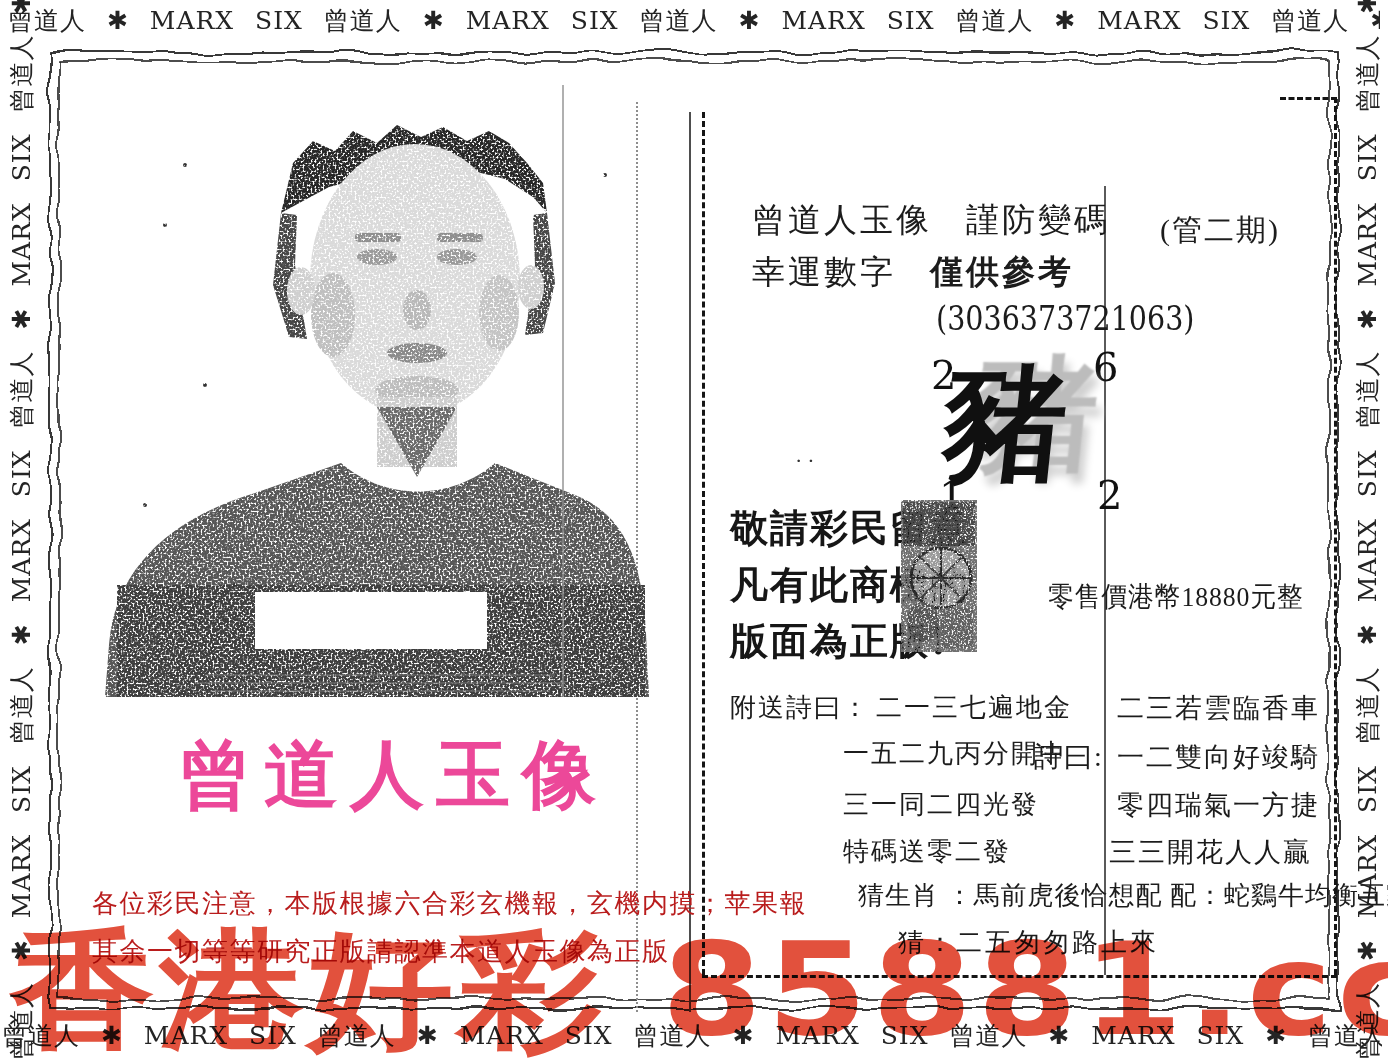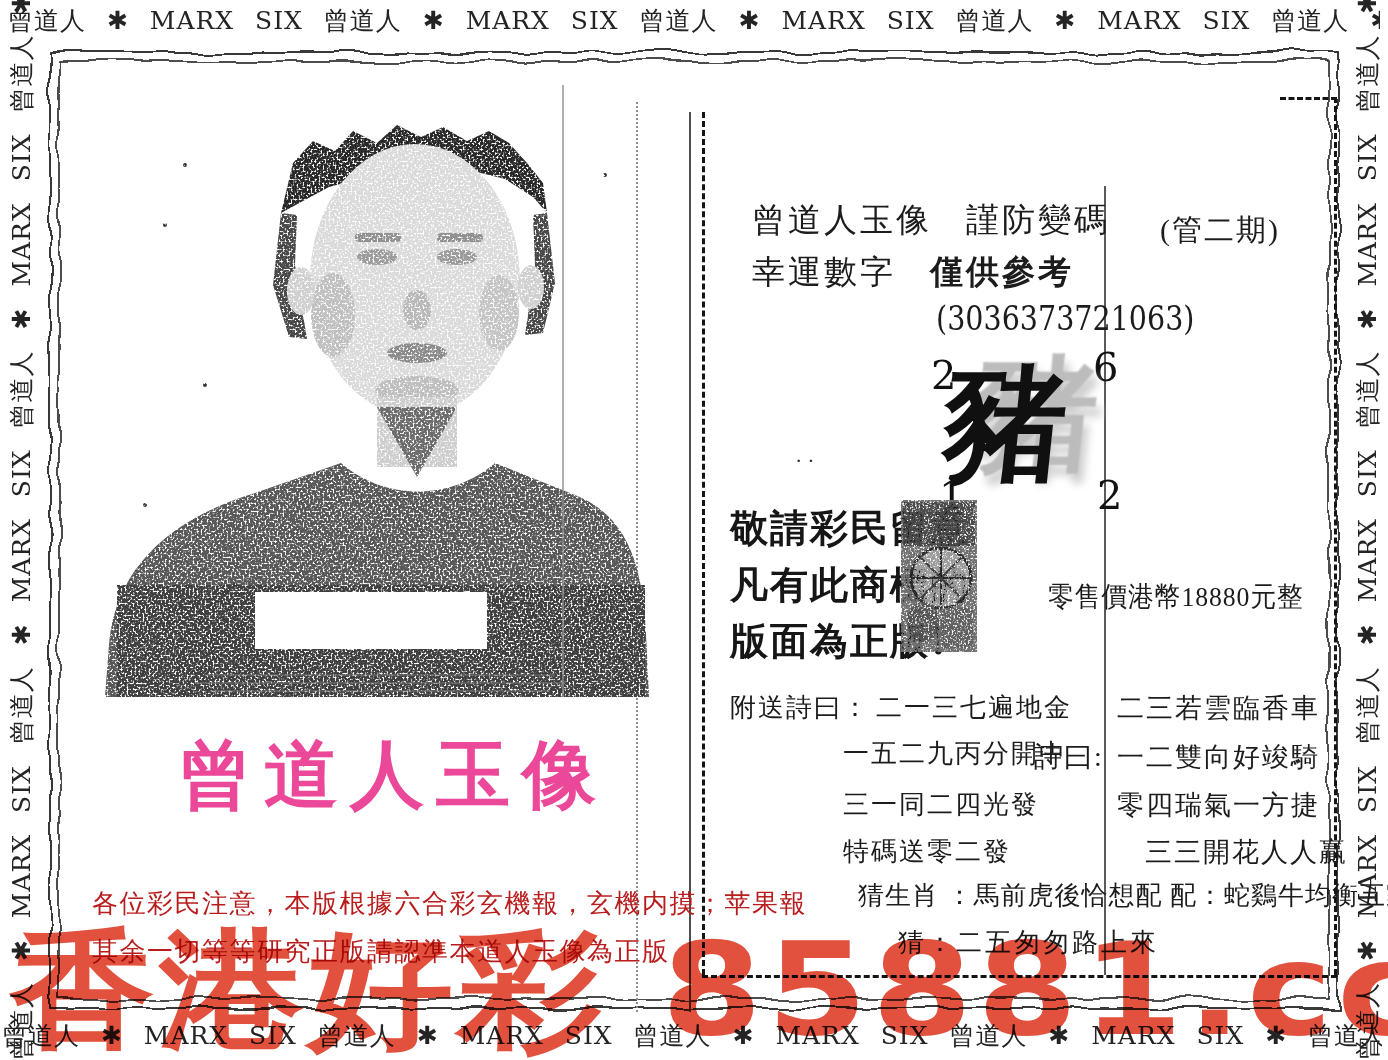--- a/index.html
+++ b/index.html
@@ -59,21 +59,21 @@
   .notice1{left:730px;top:503px;} .notice2{left:730px;top:560px;} .notice3{left:730px;top:616px;}
   .stamp{left:901px;top:500px;width:76px;height:152px;}
   .price{left:1048px;top:578px;font-size:28px;letter-spacing:1px;transform:scaleX(.92);transform-origin:left;white-space:nowrap;}
   .poemrow{left:730px;top:690px;font-size:26px;letter-spacing:2px;white-space:nowrap;text-align:right;}
   .poemrow .lbl{margin-right:6px;}
   .poemL{font-size:26px;letter-spacing:2px;white-space:nowrap;}
   .pl2{left:843px;top:736px;} .pl3{left:843px;top:787px;} .pl4{left:843px;top:834px;}
   .poemRlbl{left:1034px;top:696px;font-size:28px;letter-spacing:2px;margin-top:42px;}
   .poemR{font-size:27px;letter-spacing:2px;white-space:nowrap;}
   .pr1{left:1117px;top:690px;} .pr2{left:1117px;top:739px;}
-  .pr3{left:1117px;top:787px;} .pr4{left:1145px;top:834px;}
+  .pr3{left:1117px;top:787px;} .pr4{left:1109px;top:834px;}
   .guess{font-size:26px;letter-spacing:1px;white-space:nowrap;}
   .guess1{left:858px;top:878px;}
   .guess2{left:898px;top:925px;letter-spacing:3px;}
 
   
   .watermark{left:10px;top:926px;font-size:128px;font-weight:800;line-height:1;
              font-family:"DejaVu Sans",sans-serif;color:#e2513d;letter-spacing:4px;
              white-space:nowrap;transform:scaleX(1.13);transform-origin:left;
              mix-blend-mode:multiply;z-index:40;}
 </style>

